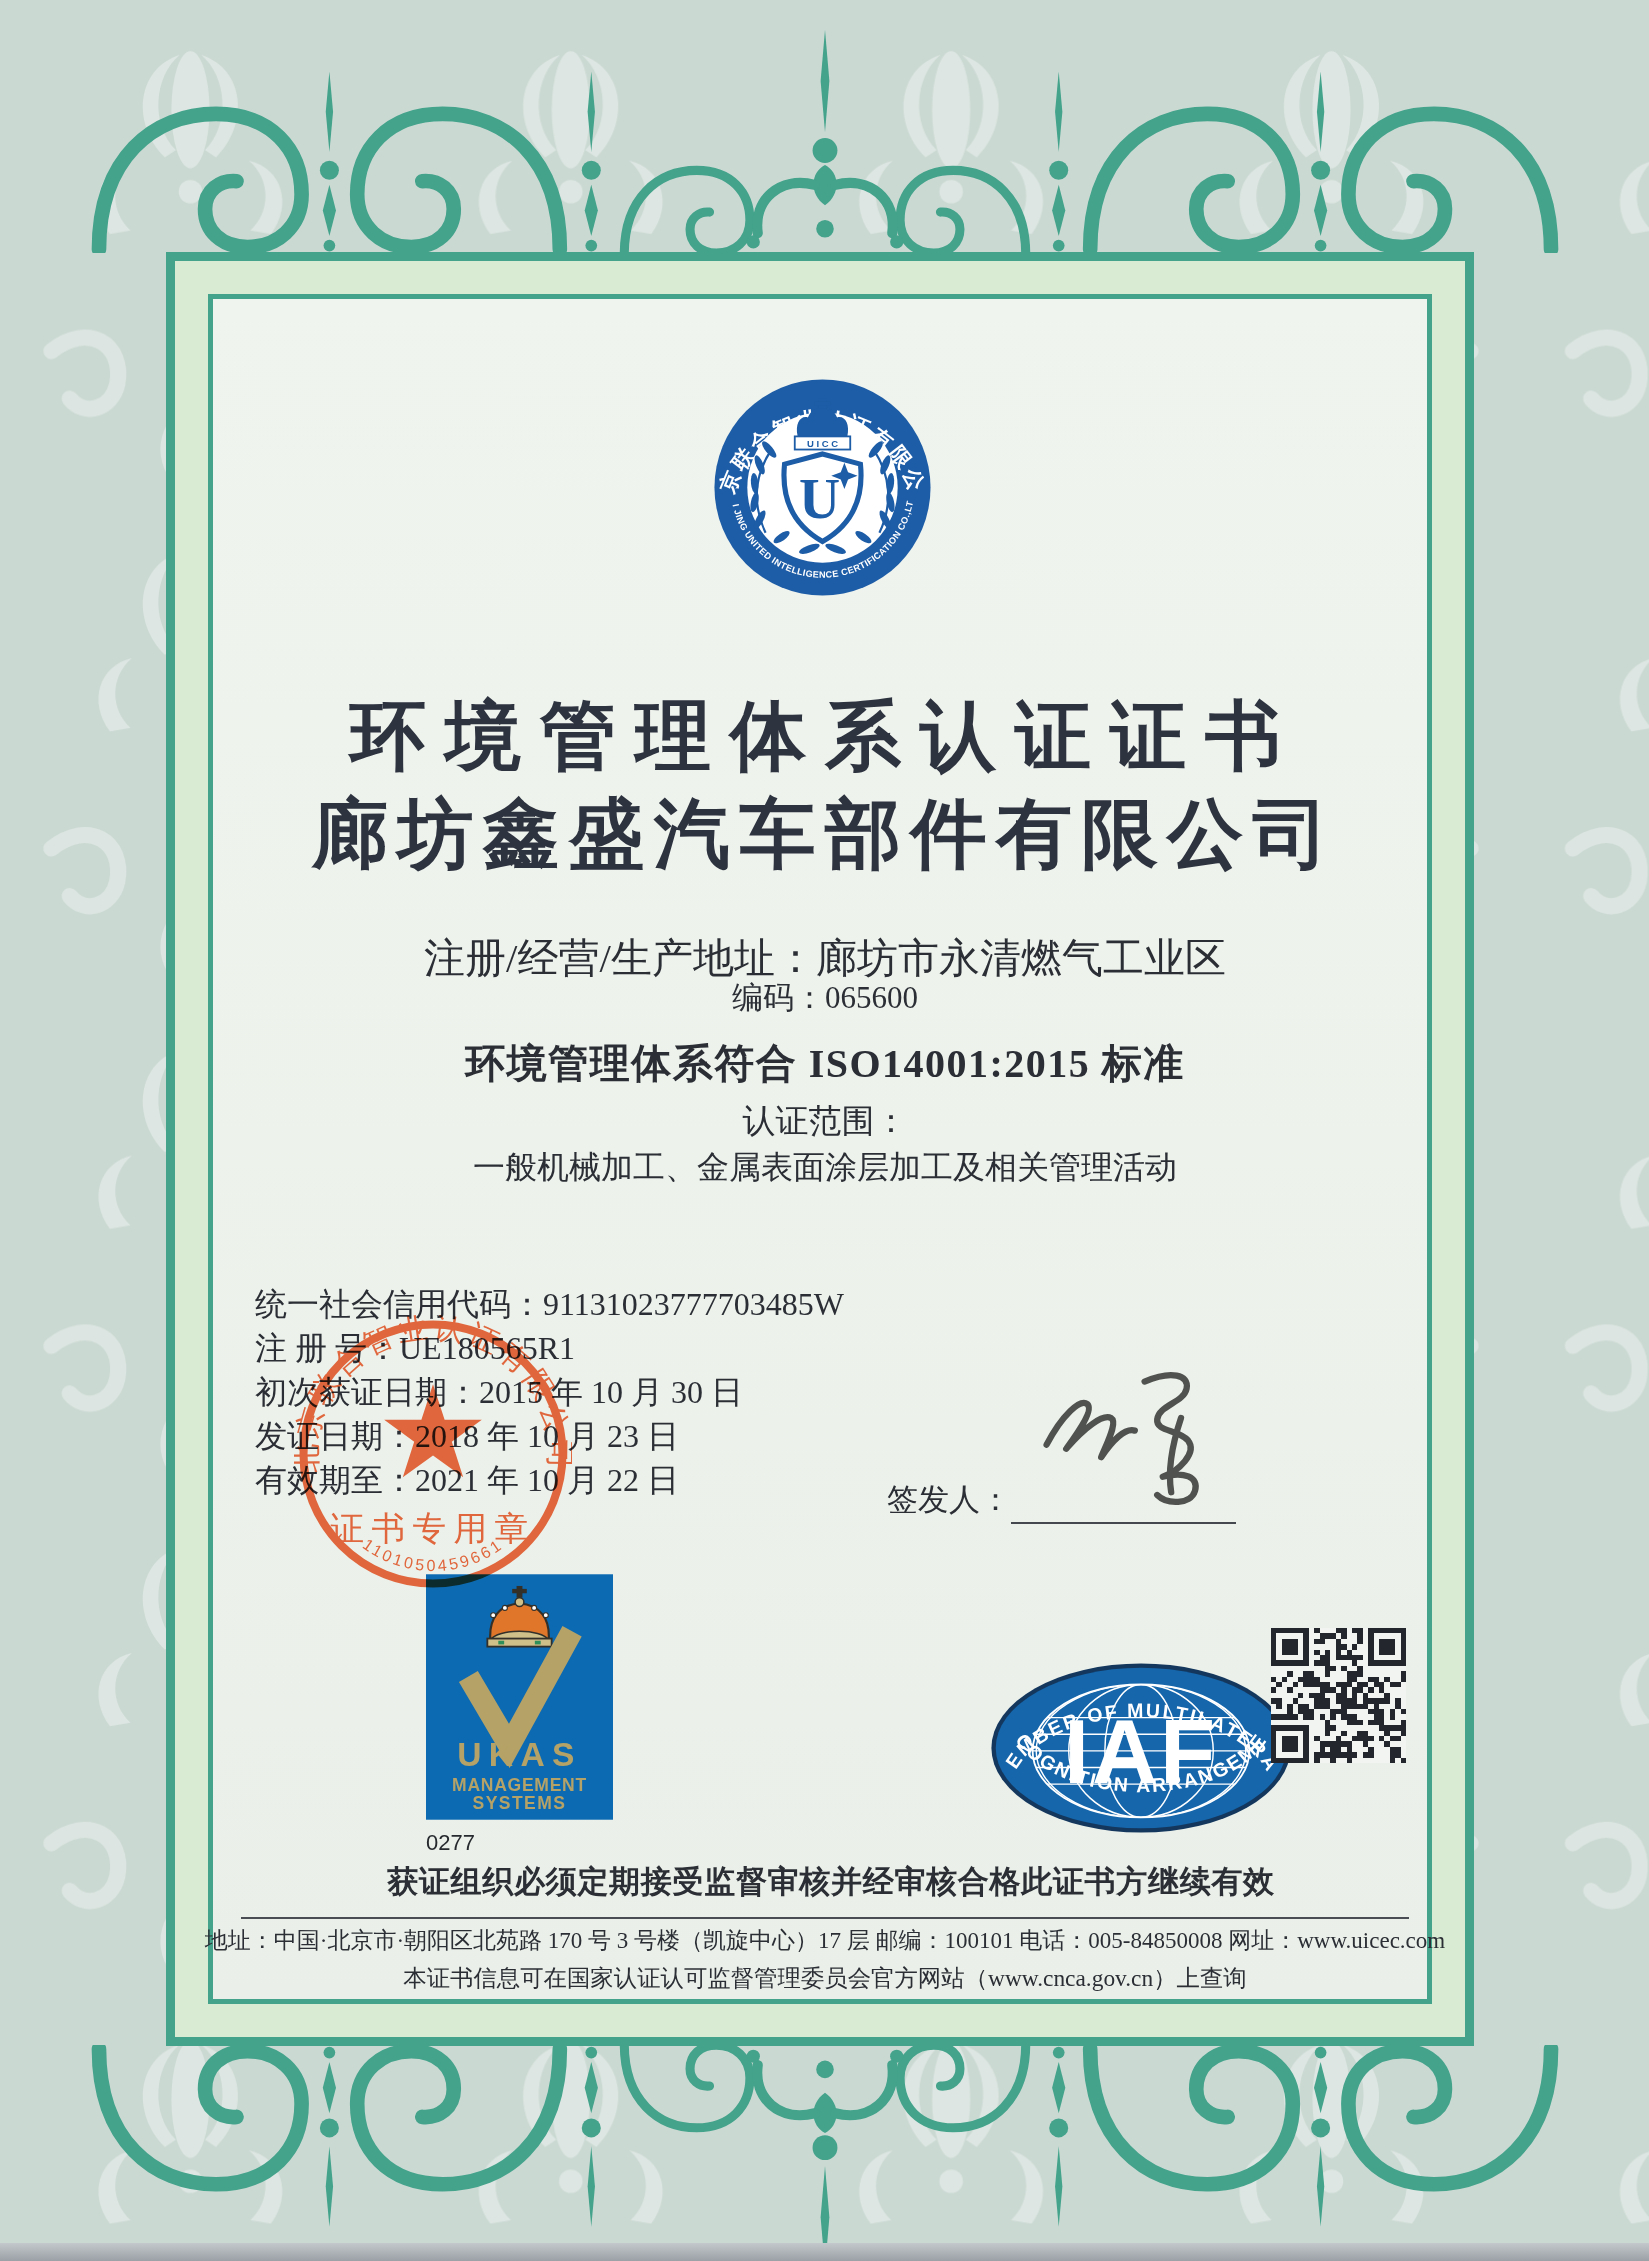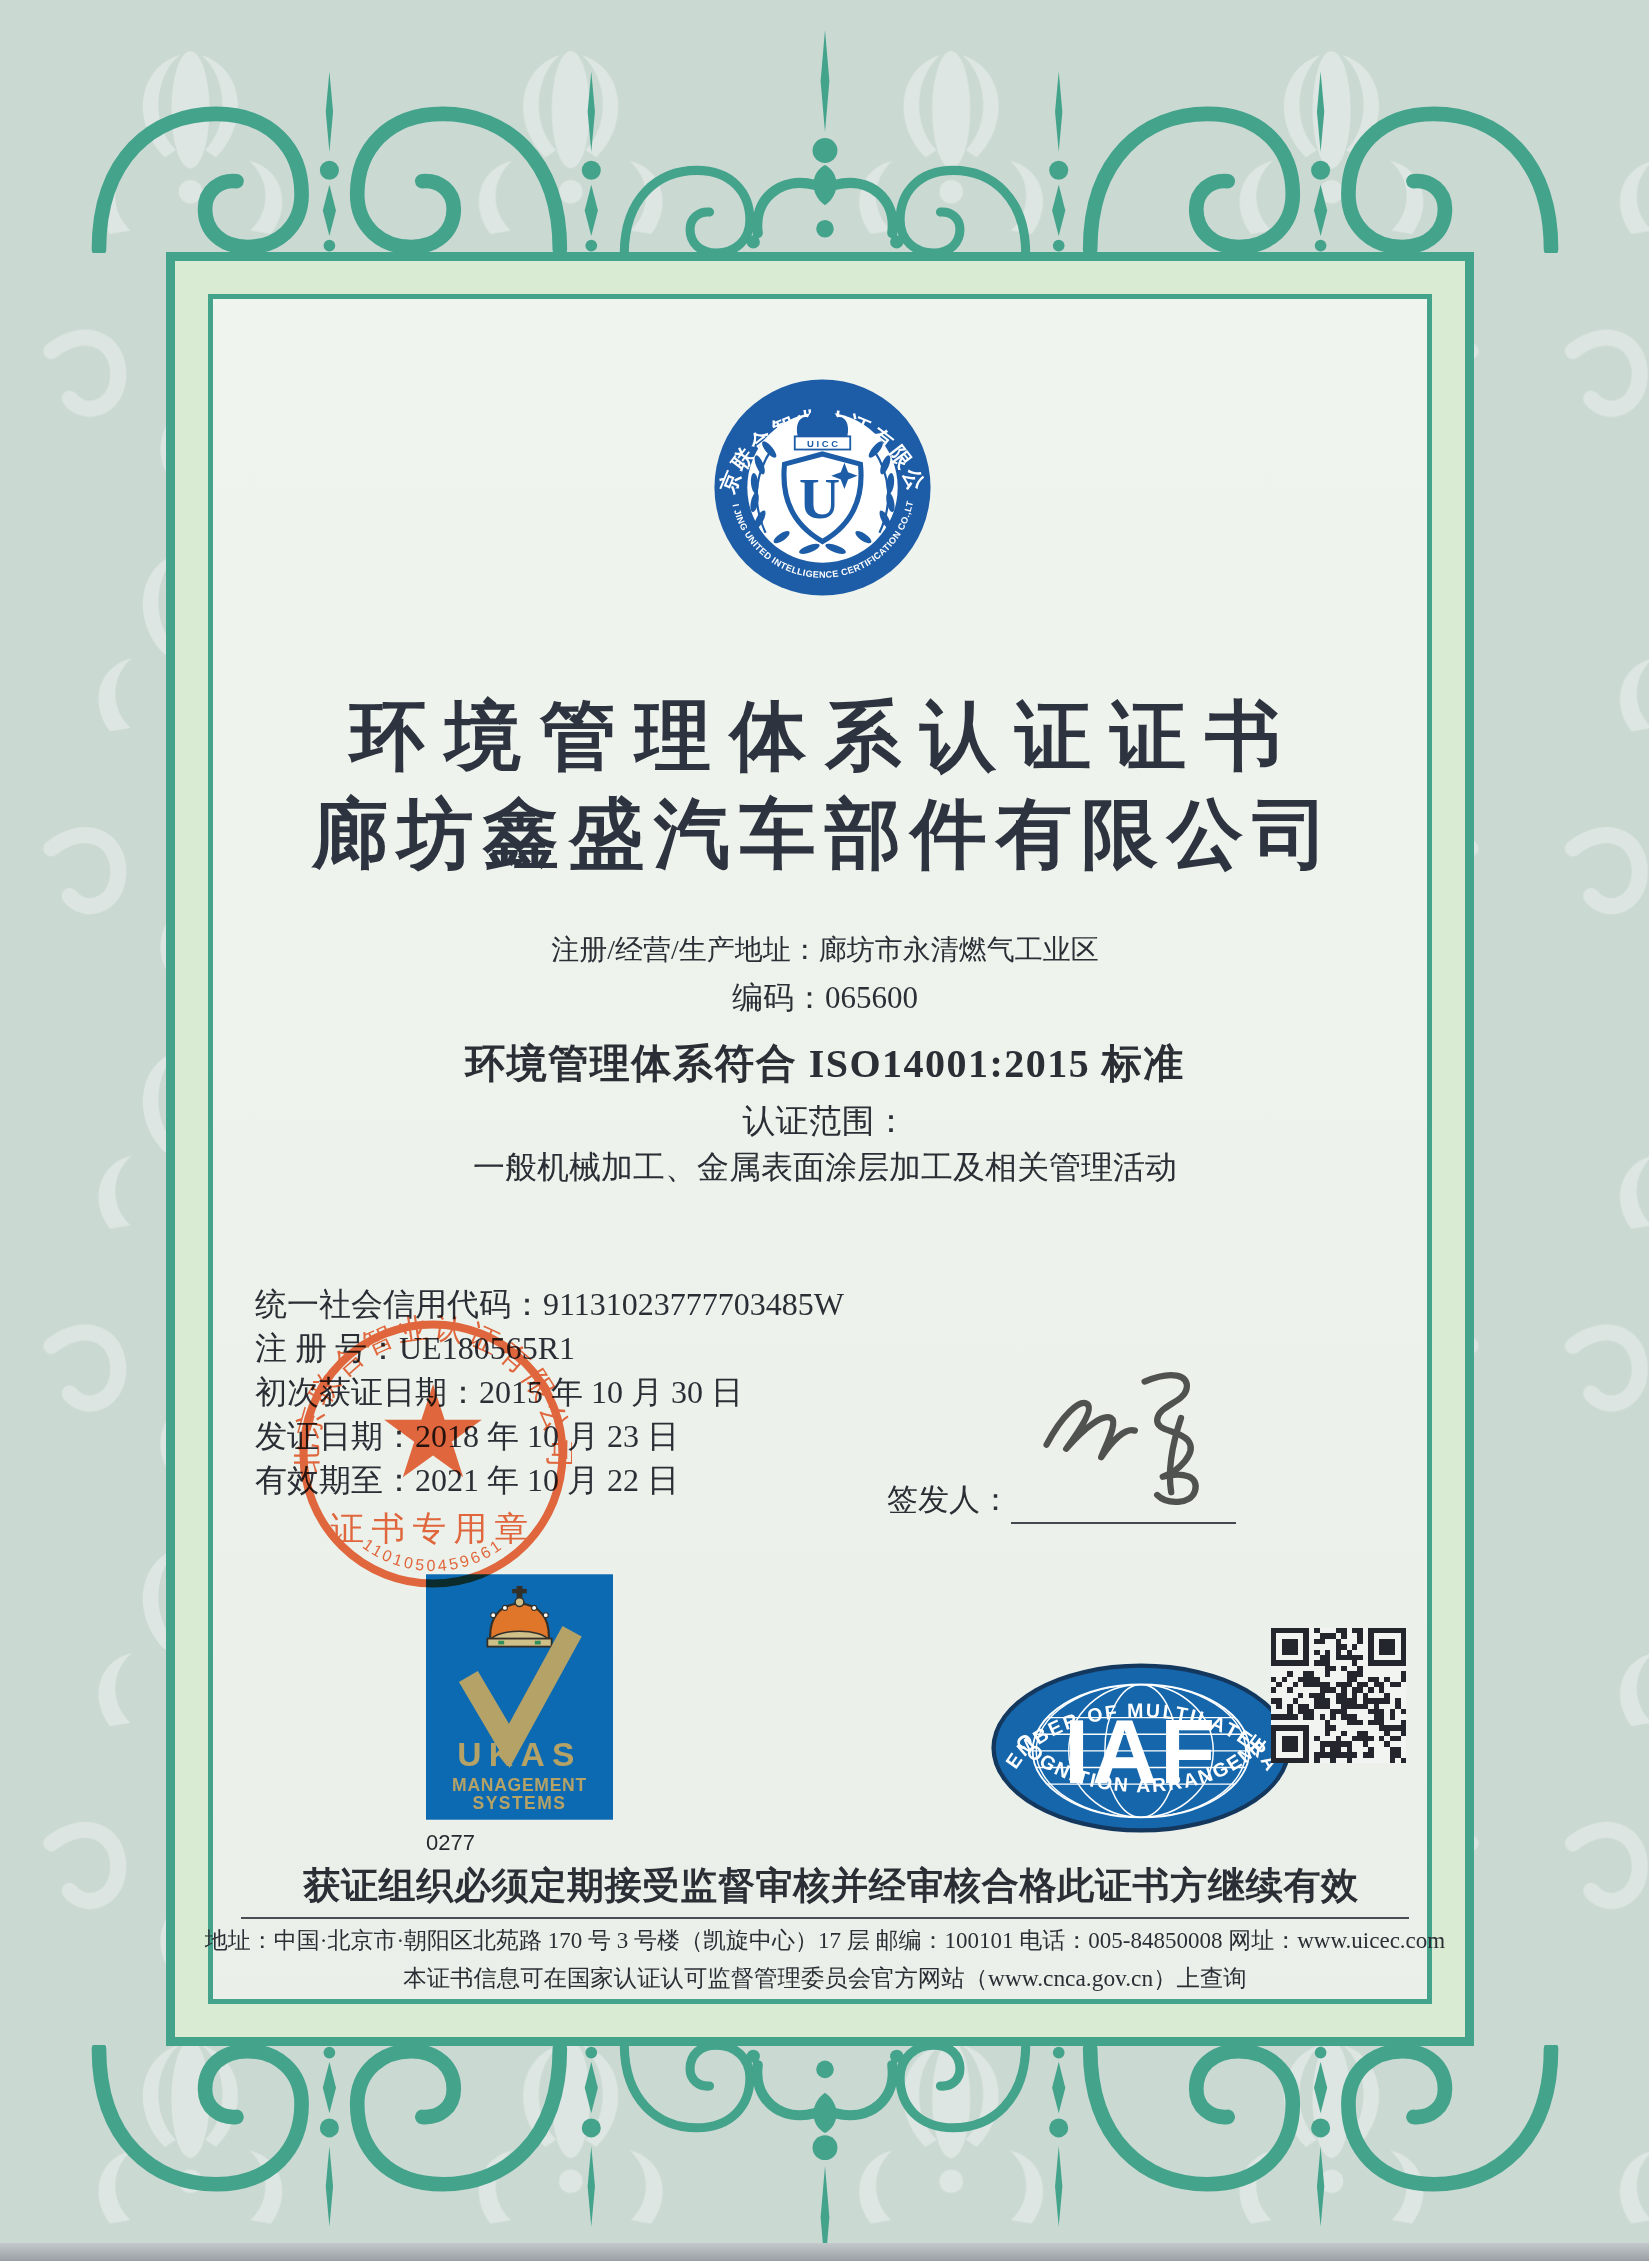--- a/index.html
+++ b/index.html
@@ -12,36 +12,36 @@
   #frame{position:absolute;left:166px;top:252px;width:1308px;height:1794px;box-sizing:border-box;
          border:9.5px solid #43a38b;background:#d9ebd3;z-index:2;}
   #paper{position:absolute;inset:33px;box-sizing:border-box;border:5.9px solid #43a38b;
          background:linear-gradient(180deg,#f0f4ee,#eaf0e9);}
   #content{position:absolute;inset:0;z-index:3;}
   .ctr{position:absolute;left:0;right:0;text-align:center;white-space:nowrap;}
   .abs{position:absolute;}
   #seal-caption{top:612px;font-size:31px;letter-spacing:16px;color:#2b3037;}
   #cert-title{top:686px;font-size:76px;font-weight:bold;letter-spacing:19px;color:#2e3340;}
   #company-name{top:784px;font-size:76px;font-weight:bold;letter-spacing:9.5px;color:#2e3340;}
-  #addr-line{top:931px;font-size:28px;}
+  #addr-line{top:931px;font-size:41px;}
   #code-line{top:977px;font-size:31px;}
   #std-line{top:1036px;font-size:40px;font-weight:bold;letter-spacing:1.5px;}
   #scope-label{top:1099px;font-size:33px;}
   #scope-line{top:1146px;font-size:32px;}
   #details{position:absolute;left:255px;top:1282px;font-size:32px;line-height:44px;white-space:nowrap;}
   #signer{position:absolute;left:887px;top:1479px;font-size:31px;}
   #sign-underline{position:absolute;left:1011px;top:1522px;width:225px;height:2.2px;background:#45484e;}
   #signature-svg{position:absolute;left:1030px;top:1355px;z-index:4;}
   #stamp-svg{position:absolute;left:294px;top:1315px;mix-blend-mode:multiply;opacity:.92;z-index:5;}
   #ukas{position:absolute;left:426px;top:1574px;}
   #ukas-number{position:absolute;left:426px;top:1830px;width:187px;text-align:left;
                font-size:22px;font-family:"Liberation Sans",sans-serif;color:#26292e;}
   #iaf{position:absolute;left:989px;top:1662px;}
   #qr{position:absolute;left:1271px;top:1628px;width:135px;height:135px;}
-  #notice-line{top:1861px;font-size:37px;font-weight:bold;letter-spacing:0.7px;margin-left:12px;}
+  #notice-line{top:1861px;font-size:31px;font-weight:bold;letter-spacing:0.7px;margin-left:12px;}
   #footer-rule{position:absolute;left:241px;top:1917px;width:1168px;height:2.2px;background:#4a4e54;}
   #contact-line{top:1925px;font-size:23px;}
   #query-line{top:1962px;font-size:23.4px;}
   #scan-edge{position:absolute;left:0;right:0;bottom:0;height:17.6px;z-index:6;
              background:linear-gradient(180deg,#c2c8cb,#9aa0a5);}
 </style>
 </head>
 <body>
 
 <div id="page">

